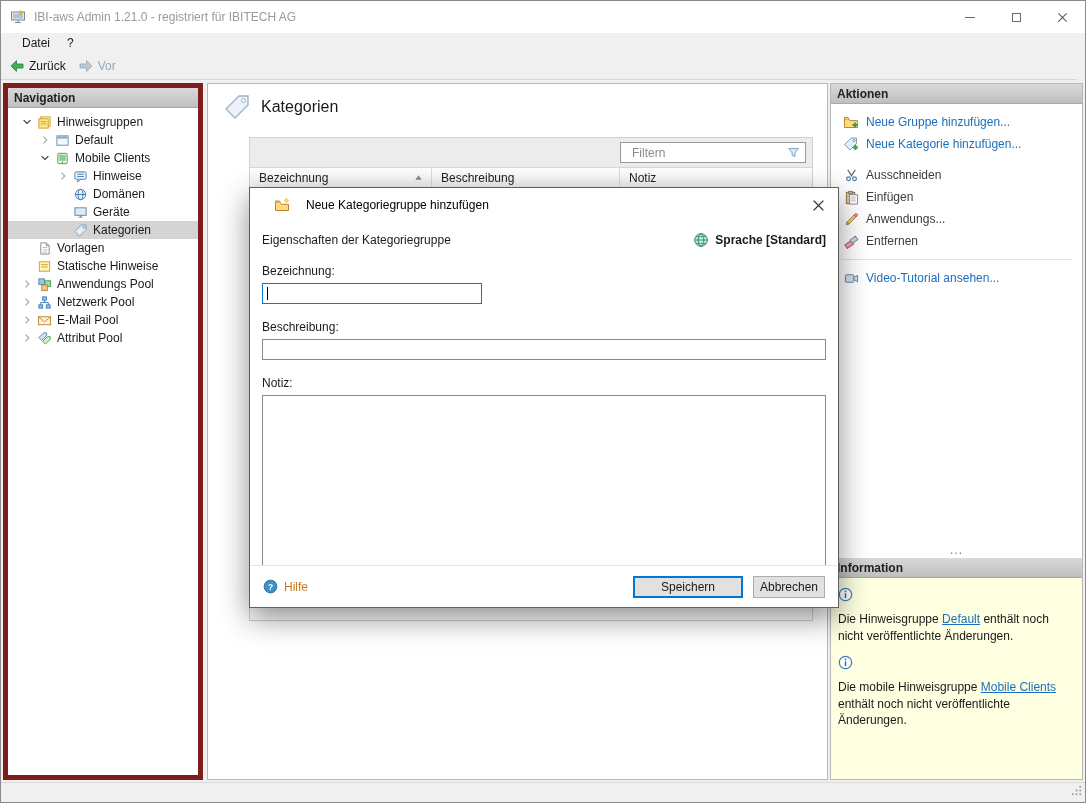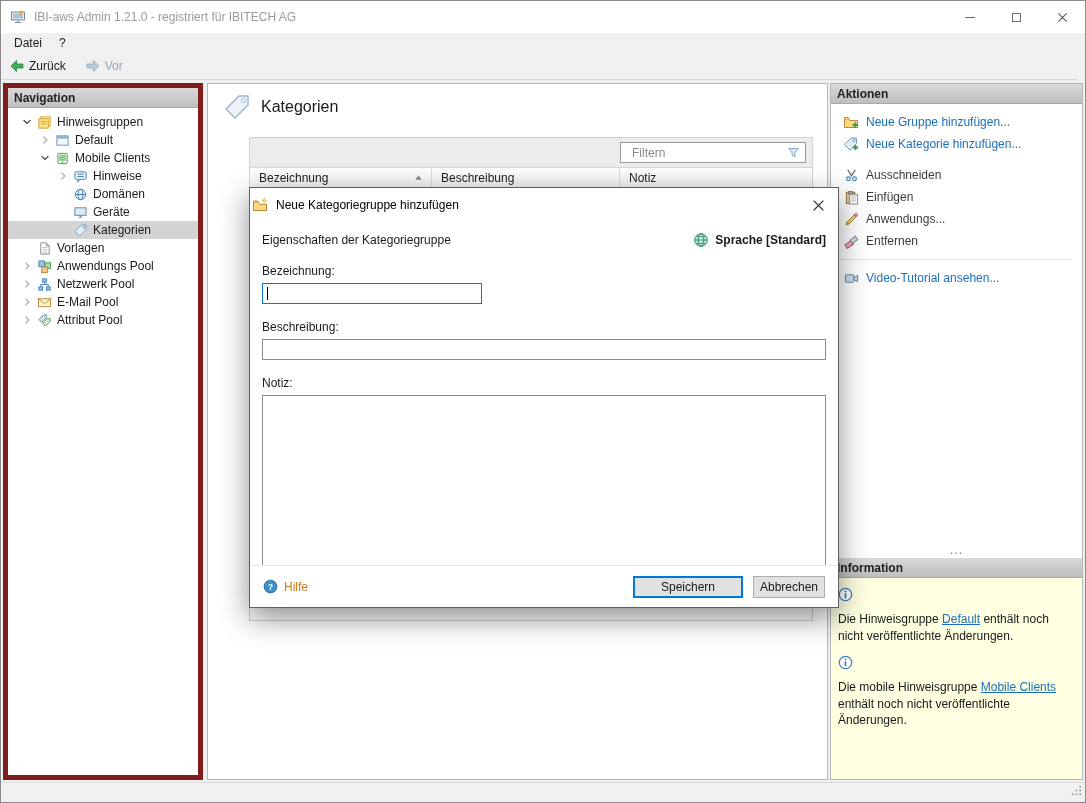--- a/index.html
+++ b/index.html
@@ -17,23 +17,23 @@
   
   .titlebar { position: absolute; left: 0; top: 0; right: 0; height: 32px; background: #ffffff; display: flex; align-items: center; }
   .app-icon { margin-left: 9px; width: 16px; height: 16px; flex: 0 0 16px; }
   .title-text { margin-left: 8px; color: #9a9a9a; }
   .win-controls { position: absolute; right: 0; top: 0; height: 32px; display: flex; }
   .win-btn { width: 46px; height: 32px; display: flex; align-items: center; justify-content: center; cursor: default; }
   .min-glyph { width: 10px; height: 1px; background: #6a6a6a; }
   .max-glyph { width: 9px; height: 9px; border: 1px solid #6a6a6a; }
 
   
-  .menubar { position: absolute; top: 32px; left: 0; right: 0; height: 20px; display: flex; align-items: center; gap: 17px; padding-left: 13px; background: #f0f0f0; }
+  .menubar { position: absolute; top: 32px; left: 8px; right: 0; height: 20px; display: flex; align-items: center; gap: 17px; padding-left: 13px; background: #f0f0f0; }
   .menu-item { color: #1a1a1a; }
-  .toolbar { position: absolute; top: 52px; left: 0; right: 8px; height: 27px; display: flex; gap: 19px; padding-left: 8px; background: #f0f0f0; border-bottom: 1px solid #d7d7d7; }
+  .toolbar { position: absolute; top: 52px; left: 0; right: 8px; height: 27px; display: flex; gap: 12px; padding-left: 8px; background: #f0f0f0; border-bottom: 1px solid #d7d7d7; }
   .tool-btn { display: flex; align-items: center; gap: 4px; }
   .tool-btn.disabled .tool-label { color: #9aa7b5; }
 
   
   .panel-header { height: 20px; background: linear-gradient(#d9d9d9, #bfbfbf); border-bottom: 1px solid #a8a8a8; font-weight: bold; line-height: 20px; padding-left: 6px; color: #222; }
 
   
   .left-panel { position: absolute; left: 2px; top: 82px; width: 200px; bottom: 22px; background: #fff; border: 5px solid #7f1d1d; }
   .tree { padding-top: 5px; }
   .tree-row { height: 18px; display: flex; align-items: center; white-space: nowrap; }
@@ -73,21 +73,21 @@
   .info-note .iicon { flex: 0 0 15px; margin-top: 1px; }
   .info-note .ntext { flex: 1; line-height: 1.38; color: #1a1a1a; }
   .info-link { color: #1a6fbd; text-decoration: underline; }
 
   
   .statusbar { position: absolute; left: 0; right: 0; bottom: 0; height: 20px; background: #f0f0f0; border-top: 1px solid #dadada; }
   .grip { position: absolute; right: 2px; bottom: 2px; }
 
   
   .dialog { position: absolute; left: 248px; top: 186px; width: 590px; height: 421px; background: #fff; border: 1px solid #5f5f5f; box-shadow: 0 10px 28px rgba(0,0,0,.45); z-index: 10; }
-  .dlg-title { height: 34px; display: flex; align-items: center; gap: 8px; padding-left: 2px; color: #000; }
+  .dlg-title { height: 34px; display: flex; align-items: center; gap: 16px; padding-left: 24px; color: #000; }
   .dlg-close { position: absolute; top: 0; right: 0; width: 40px; height: 34px; display: flex; align-items: center; justify-content: center; }
   .dlg-body { position: absolute; top: 34px; left: 12px; right: 12px; }
   .row-between { display: flex; justify-content: space-between; align-items: center; margin-top: 10px; }
   .lang-btn { display: flex; align-items: center; gap: 6px; font-weight: bold; }
   .fld-label { margin-top: 16px; margin-bottom: 5px; }
   .inp-wrap { position: relative; }
   .txt { height: 21px; border: 1px solid #8a8a8a; font: inherit; padding: 0 4px; width: 100%; outline: none; background: #fff; }
   .txt.focused { border-color: #0078d7; width: 220px; }
   .caret { position: absolute; left: 5px; top: 4px; width: 1px; height: 13px; background: #000; animation: blink 1.1s steps(1) infinite; }
   @keyframes blink { 50% { opacity: 0; } }
@@ -255,20 +255,30 @@
         <span class="ticon">
             <svg width="15" height="15" viewBox="0 0 16 16">
               <path d="M4 2 H10 L13 5 V14 H4 Z" fill="#fff" stroke="#8a8a8a"></path>
               <path d="M10 2 V5 H13" fill="none" stroke="#8a8a8a"></path>
               <path d="M6 7 h5 M6 9.5 h5 M6 12 h5" stroke="#b5b5b5"></path>
             </svg>
           </span>
         <span class="tlabel">Vorlagen</span>
       </div>
 
+      <div class="tree-row lv0">
+        <span class="chev"></span>
+        <span class="ticon">
+            <svg width="15" height="15" viewBox="0 0 16 16">
+              <rect x="2.5" y="3" width="11" height="10" fill="#fff3bf" stroke="#c9a227"></rect>
+              <path d="M4.5 6 h7 M4.5 8.5 h7" stroke="#c9a227"></path>
+            </svg>
+          </span>
+        <span class="tlabel">Statische Hinweise</span>
+      </div>
 
       <div class="tree-row lv0">
         <span class="chev">
             <svg width="12" height="12" viewBox="0 0 16 16">
               <path d="M6 3.5 L10.5 8 L6 12.5" fill="none" stroke="#a8a8a8" stroke-width="1.6"></path>
             </svg>
           </span>
         <span class="ticon">
             <svg width="15" height="15" viewBox="0 0 16 16">
               <rect x="2" y="2" width="6" height="6" fill="#9fc3e8" stroke="#5b87a8"></rect>

